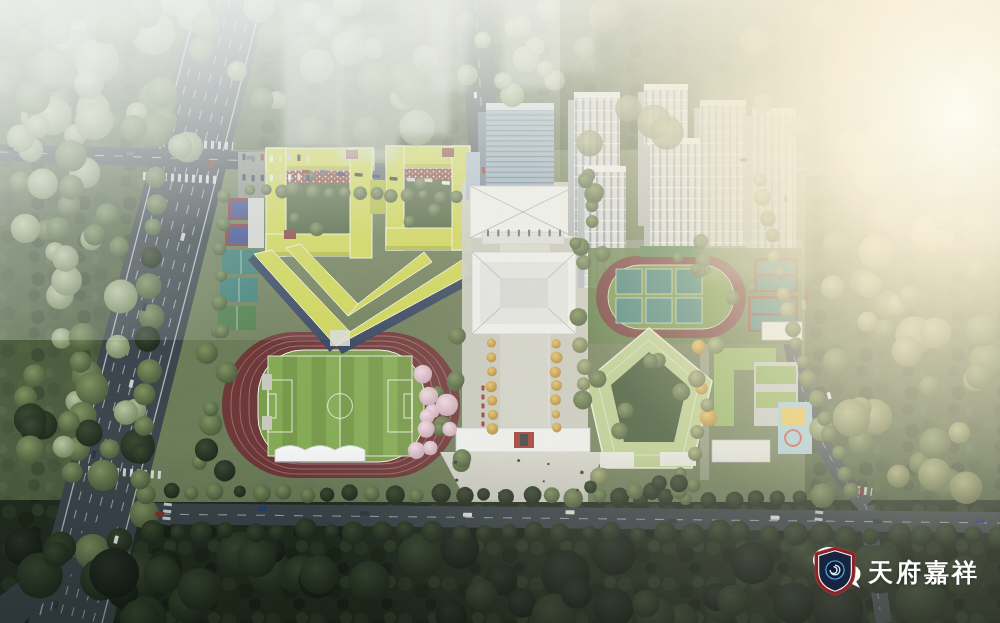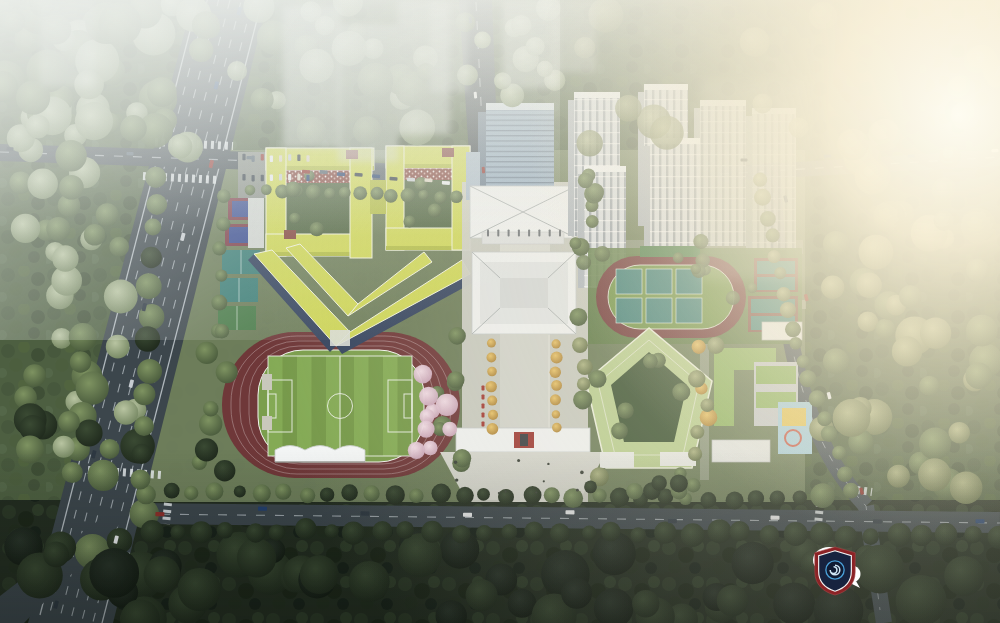--- a/index.html
+++ b/index.html
@@ -937,20 +937,21 @@
   <svg class="wm-wechat" width="52" height="44" viewBox="0 0 52 44">
     <ellipse cx="17" cy="14" rx="16" ry="13" fill="#fff"></ellipse>
     <path d="M8,24 L4,32 L15,27 Z" fill="#fff"></path>
     <circle cx="11" cy="11" r="2.2" fill="#3c463e"></circle>
         <circle cx="23" cy="11" r="2.2" fill="#3c463e"></circle>
     <ellipse cx="37" cy="28" rx="11.5" ry="9.5" fill="#fff"></ellipse>
     <path d="M44,35 L48,42 L38,37 Z" fill="#fff"></path>
     <circle cx="33" cy="26" r="1.8" fill="#3c463e"></circle>
         <circle cx="41" cy="26" r="1.8" fill="#3c463e"></circle>
   </svg>
+  <span class="wm-text">天府嘉祥</span>
   <svg class="wm-shield" width="46" height="50" viewBox="0 0 46 52">
     <path d="M23,1 L44,7 V27 C44,40 35,48 23,51 C11,48 2,40 2,27 V7 Z" fill="#8c2326" stroke="#a8494b" stroke-width=".6"></path>
     <path d="M23,5 L40,10 V26 C40,37 33,44 23,47 C13,44 6,37 6,26 V10 Z" fill="#17233f" stroke="#f2f2f2" stroke-width="1.2"></path>
     <circle cx="23" cy="25" r="9.5" fill="#101b33" stroke="#4aa0d8" stroke-width="1.4"></circle>
     <path d="M23,20 a5,5 0 1,1 -5,5 a3.5,3.5 0 1,0 3.5,-3.5" fill="none" stroke="#cfe6f5" stroke-width="1.6"></path>
   </svg>
 </div>
 </div>
 
 </body></html>

